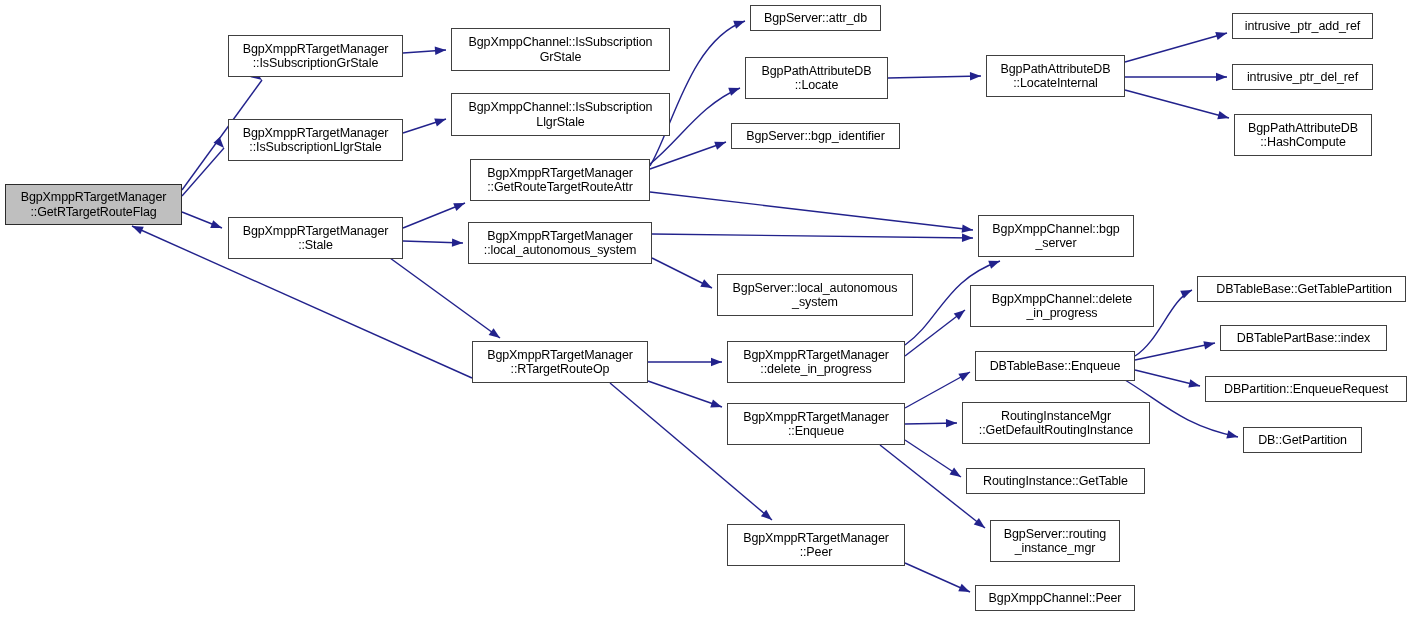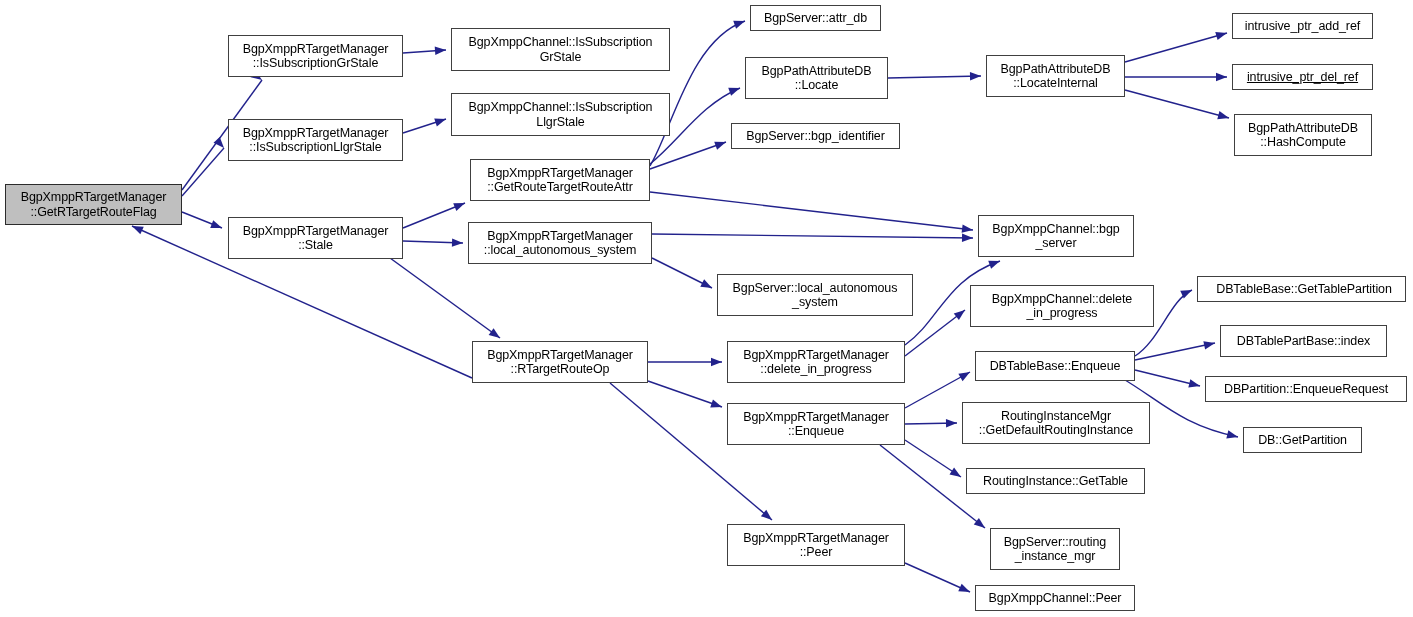--- a/index.html
+++ b/index.html
@@ -153,24 +153,24 @@
     <div class="node" style="left: 986px; top: 55px; width: 139px; height: 42px;"><span class="node-label">BgpPathAttributeDB
 ::LocateInternal</span></div>
     <div class="node" style="left: 978px; top: 215px; width: 156px; height: 42px;"><span class="node-label">BgpXmppChannel::bgp
 _server</span></div>
     <div class="node" style="left: 970px; top: 285px; width: 184px; height: 42px;"><span class="node-label">BgpXmppChannel::delete
 _in_progress</span></div>
     <div class="node" style="left: 975px; top: 351px; width: 160px; height: 30px;"><span class="node-label">DBTableBase::Enqueue</span></div>
     <div class="node" style="left: 962px; top: 402px; width: 188px; height: 42px; justify-content: center;"><span class="node-label">RoutingInstanceMgr
 ::GetDefaultRoutingInstance</span></div>
     <div class="node" style="left: 966px; top: 468px; width: 179px; height: 26px;"><span class="node-label">RoutingInstance::GetTable</span></div>
-    <div class="node" style="left: 990px; top: 520px; width: 130px; height: 42px; margin-top: 8px;"><span class="node-label">BgpServer::routing
+    <div class="node" style="left: 990px; top: 520px; width: 130px; height: 42px;"><span class="node-label">BgpServer::routing
 _instance_mgr</span></div>
     <div class="node" style="left: 975px; top: 585px; width: 160px; height: 26px;"><span class="node-label">BgpXmppChannel::Peer</span></div>
     <div class="node" style="left: 1232px; top: 13px; width: 141px; height: 26px;"><span class="node-label">intrusive_ptr_add_ref</span></div>
-    <div class="node" style="left: 1232px; top: 64px; width: 141px; height: 26px; text-decoration: underline;"><span class="node-label">intrusive_ptr_del_ref</span></div>
+    <div class="node" style="left: 1232px; top: 64px; width: 141px; height: 26px;"><span class="node-label">intrusive_ptr_del_ref</span></div>
     <div class="node" style="left: 1234px; top: 114px; width: 138px; height: 42px;"><span class="node-label">BgpPathAttributeDB
 ::HashCompute</span></div>
     <div class="node" style="left: 1197px; top: 276px; width: 209px; height: 26px; padding-left: 8px;"><span class="node-label">DBTableBase::GetTablePartition</span></div>
-    <div class="node" style="left: 1220px; top: 325px; width: 167px; height: 32px;"><span class="node-label">DBTablePartBase::index</span></div>
+    <div class="node" style="left: 1220px; top: 325px; width: 167px; height: 26px;"><span class="node-label">DBTablePartBase::index</span></div>
     <div class="node" style="left: 1205px; top: 376px; width: 202px; height: 26px;"><span class="node-label">DBPartition::EnqueueRequest</span></div>
     <div class="node" style="left: 1243px; top: 427px; width: 119px; height: 26px;"><span class="node-label">DB::GetPartition</span></div>
   </div>
 
 </body></html>

